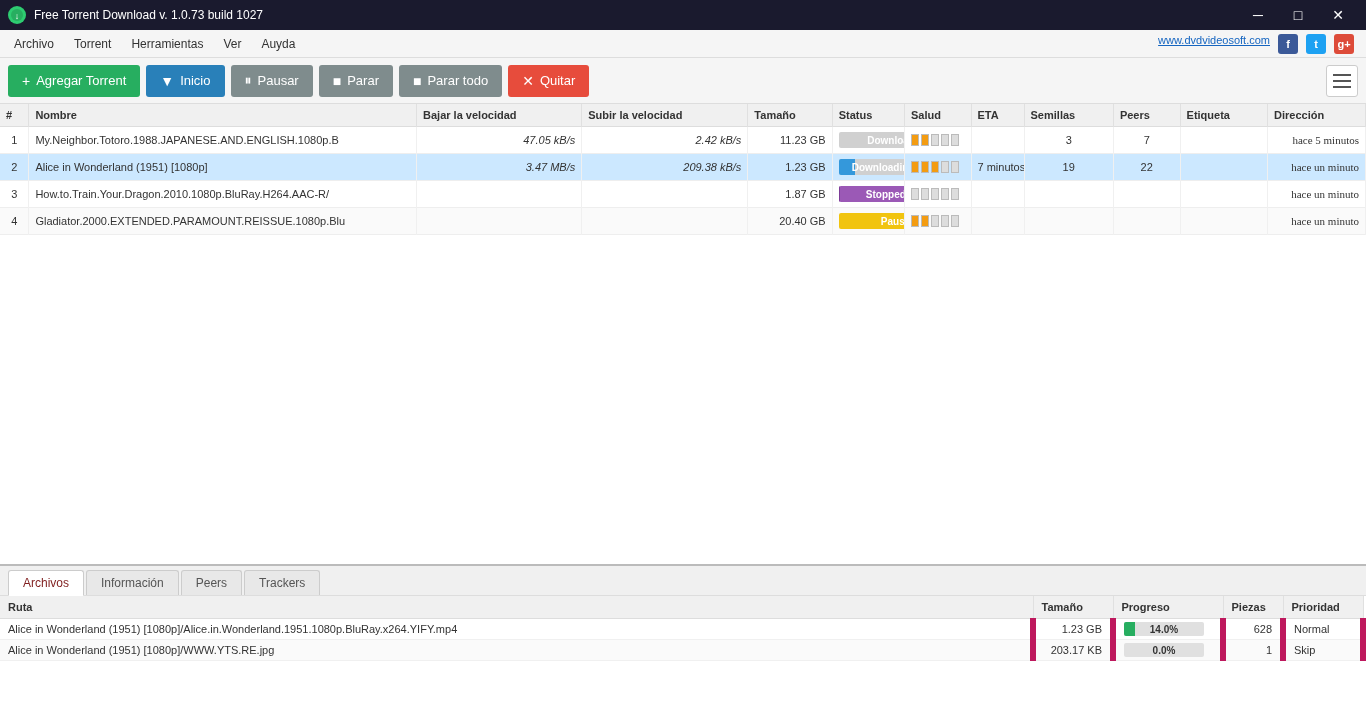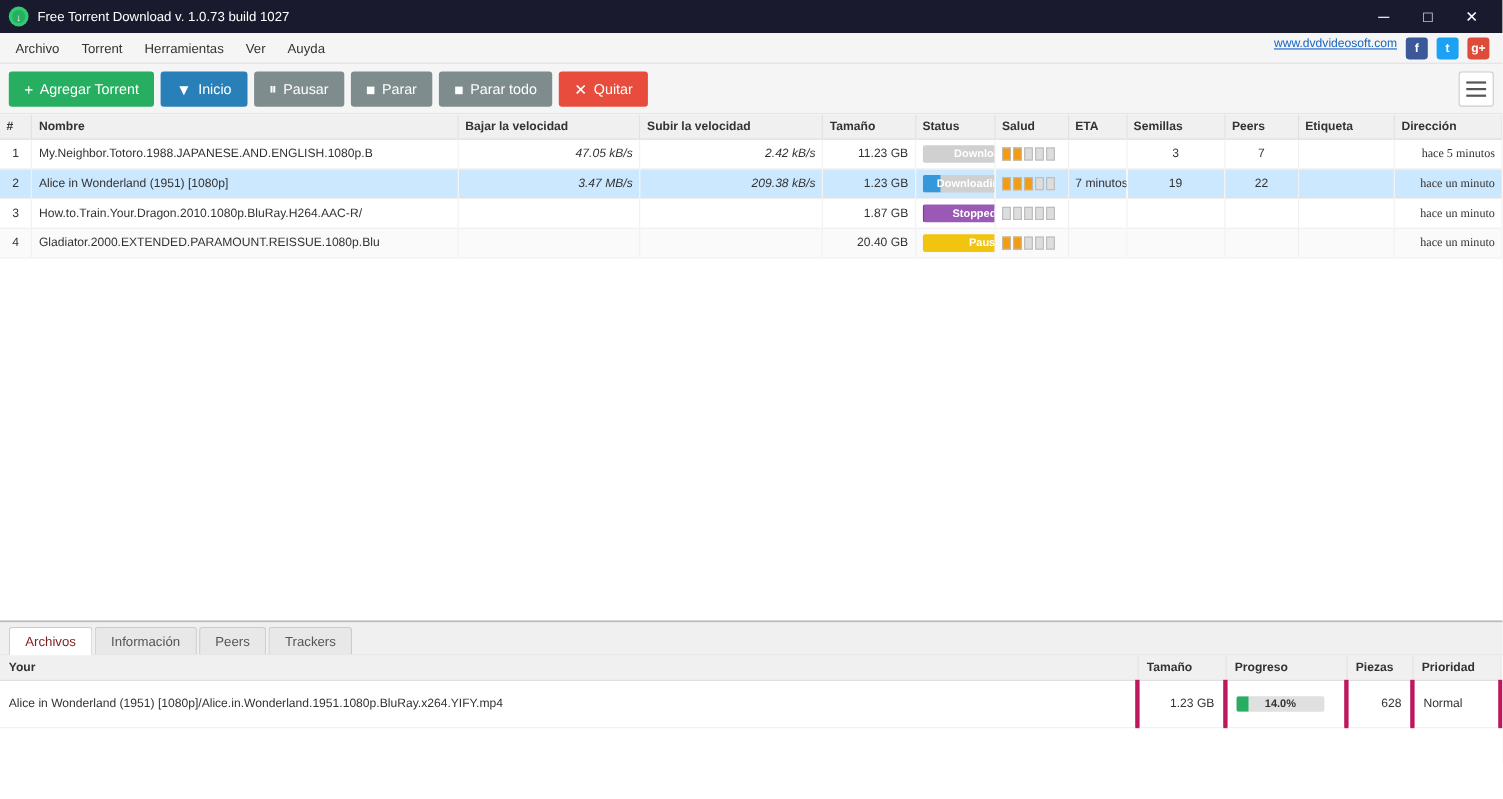--- a/index.html
+++ b/index.html
@@ -213,25 +213,25 @@
     #files-table th {
       padding: 5px 8px;
       text-align: left;
       font-size: 11px;
       font-weight: 600;
       color: #333;
       border-right: 1px solid #e0e0e0;
       border-bottom: 1px solid #ddd;
     }
     #files-table td {
-      padding: 14px 8px;
+      padding: 3px 8px;
       font-size: 11px;
       color: #333;
       border-bottom: 1px solid #f0f0f0;
-      border-right: 4px solid #be185d;
+      border-right: 6px solid #be185d;
     }
     .file-progress-bar {
       display: inline-block;
       width: 80px; height: 14px;
       background: #e0e0e0;
       border-radius: 2px;
       position: relative;
       overflow: hidden;
       vertical-align: middle;
     }
@@ -427,32 +427,39 @@
     <div id="bottom-tabs">
     <div class="btab active">Archivos</div>
         <div class="btab">Información</div>
         <div class="btab">Peers</div>
         <div class="btab">Trackers</div>
       </div>
     <div id="bottom-content">
       <table id="files-table">
         <thead>
           <tr>
-            <th>Your</th>
+            <th>Ruta</th>
             <th style="width:80px">Tamaño</th>
             <th style="width:110px">Progreso</th>
             <th style="width:60px">Piezas</th>
             <th style="width:80px">Prioridad</th>
           </tr>
         </thead>
         <tbody id="files-tbody">
         <tr>
               <td style="max-width: 500px;">Alice in Wonderland (1951) [1080p]/Alice.in.Wonderland.1951.1080p.BluRay.x264.YIFY.mp4</td>
               <td style="text-align: right;">1.23 GB</td>
               <td><div class="file-progress-bar"><div class="file-progress-fill" style="width: 14%;"></div><div class="file-progress-text">14.0%</div></div></td>
               <td style="text-align: right;">628</td>
               <td>Normal</td>
             </tr>
+            <tr>
+              <td style="max-width: 500px;">Alice in Wonderland (1951) [1080p]/WWW.YTS.RE.jpg</td>
+              <td style="text-align: right;">203.17 KB</td>
+              <td><div class="file-progress-bar"><div class="file-progress-fill" style="width: 0%;"></div><div class="file-progress-text">0.0%</div></div></td>
+              <td style="text-align: right;">1</td>
+              <td>Skip</td>
+            </tr>
           </tbody>
       </table>
     </div>
   </div>
 </div>
 
 </body></html>

